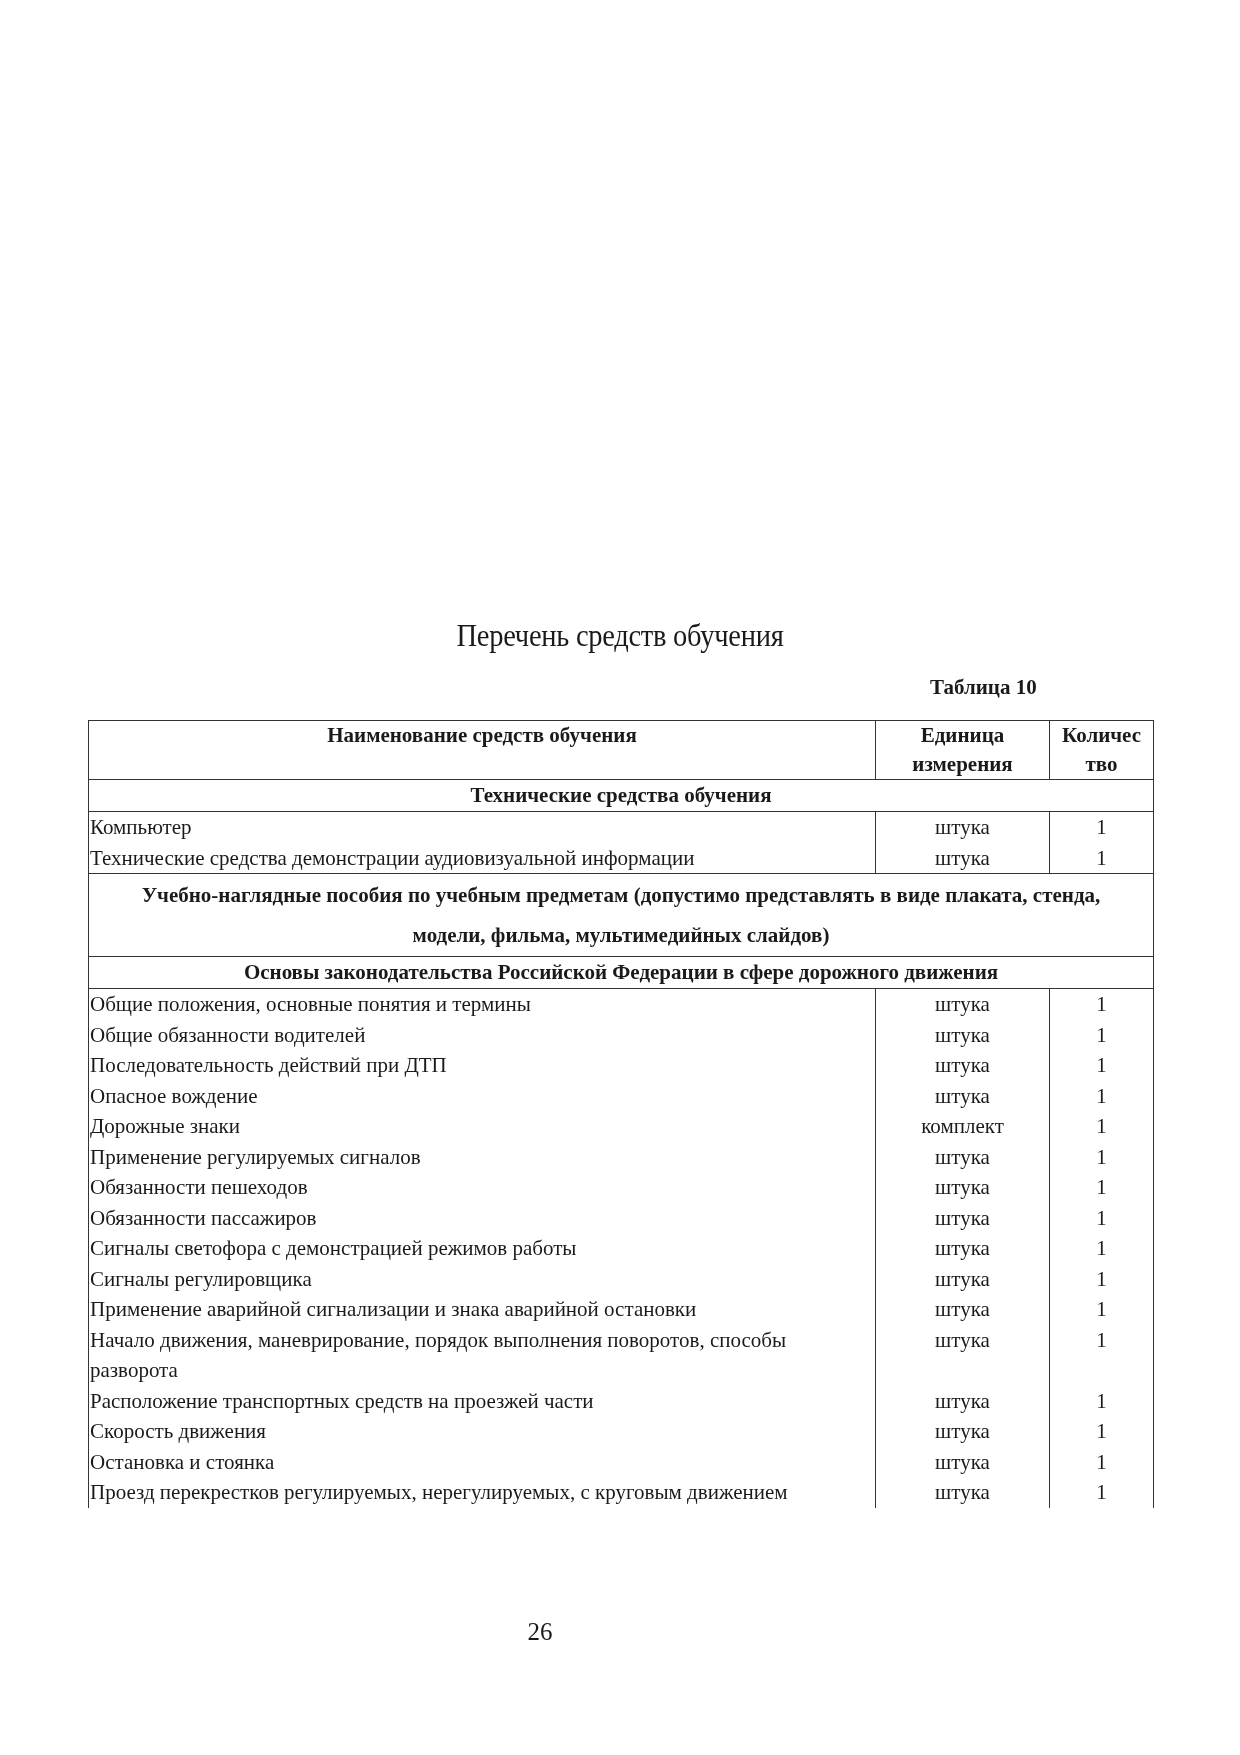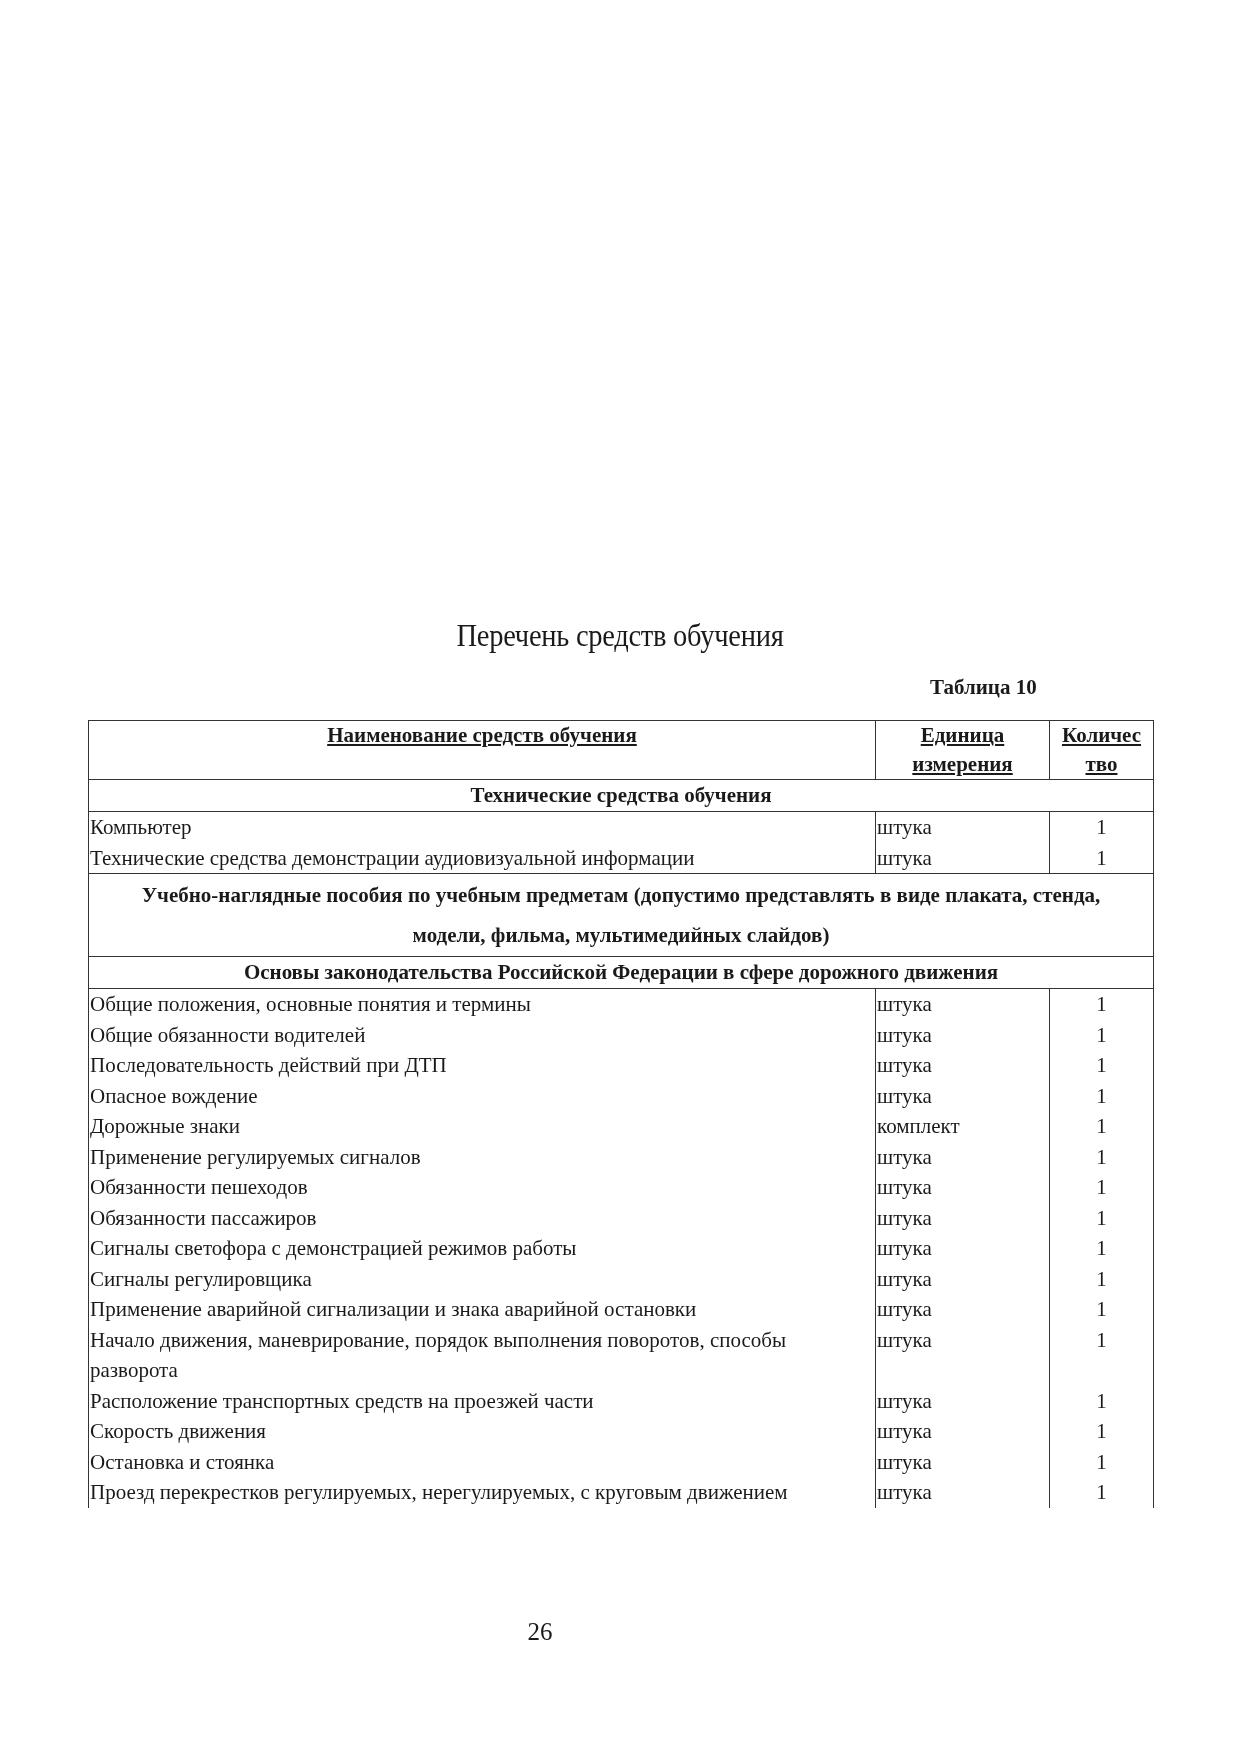--- a/index.html
+++ b/index.html
@@ -7,25 +7,25 @@
          font-family: "Liberation Serif", "DejaVu Serif", serif; color: #1a1a1a; }
   .title { position: absolute; top: 618px; left: 0; width: 1240px; text-align: center;
            font-size: 31px; letter-spacing: -0.3px; transform: scaleX(0.92); }
   .caption { position: absolute; top: 675px; left: 930px; font-size: 21px; font-weight: bold; }
   table { position: absolute; top: 720px; left: 88px; width: 1065px; border-collapse: collapse;
           table-layout: fixed; font-size: 21px; }
   col.c1 { width: 787px; } col.c2 { width: 174px; } col.c3 { width: 104px; }
   td, th { padding: 0 1px; vertical-align: top; line-height: 30.5px; }
   th { font-weight: bold; text-align: center; line-height: 29px; padding: 0 2px;
        border: 1.5px solid #333; }
-  thead th { height: 58px; text-decoration: underline; }
+  thead th { height: 58px; }
   tr.section td { font-weight: bold; text-align: center; border: 1.5px solid #333; line-height: 31px; }
   tr.section.tall td { line-height: 40px; padding: 1px 20px 1px 20px; }
   td.name { border-left: 1.5px solid #333; border-right: 1.5px solid #333; }
-  td.unit { text-align: left; border-right: 1.5px solid #333; }
+  td.unit { text-align: center; border-right: 1.5px solid #333; }
   td.qty { text-align: center; border-right: 1.5px solid #333; }
   .pagenum { position: absolute; top: 1618px; left: 0; width: 1080px; text-align: center; font-size: 25px; }
 </style>
 </head>
 <body>
 
 <div class="title">Перечень средств обучения</div>
 <div class="caption">Таблица 10</div>
 
 <table>

